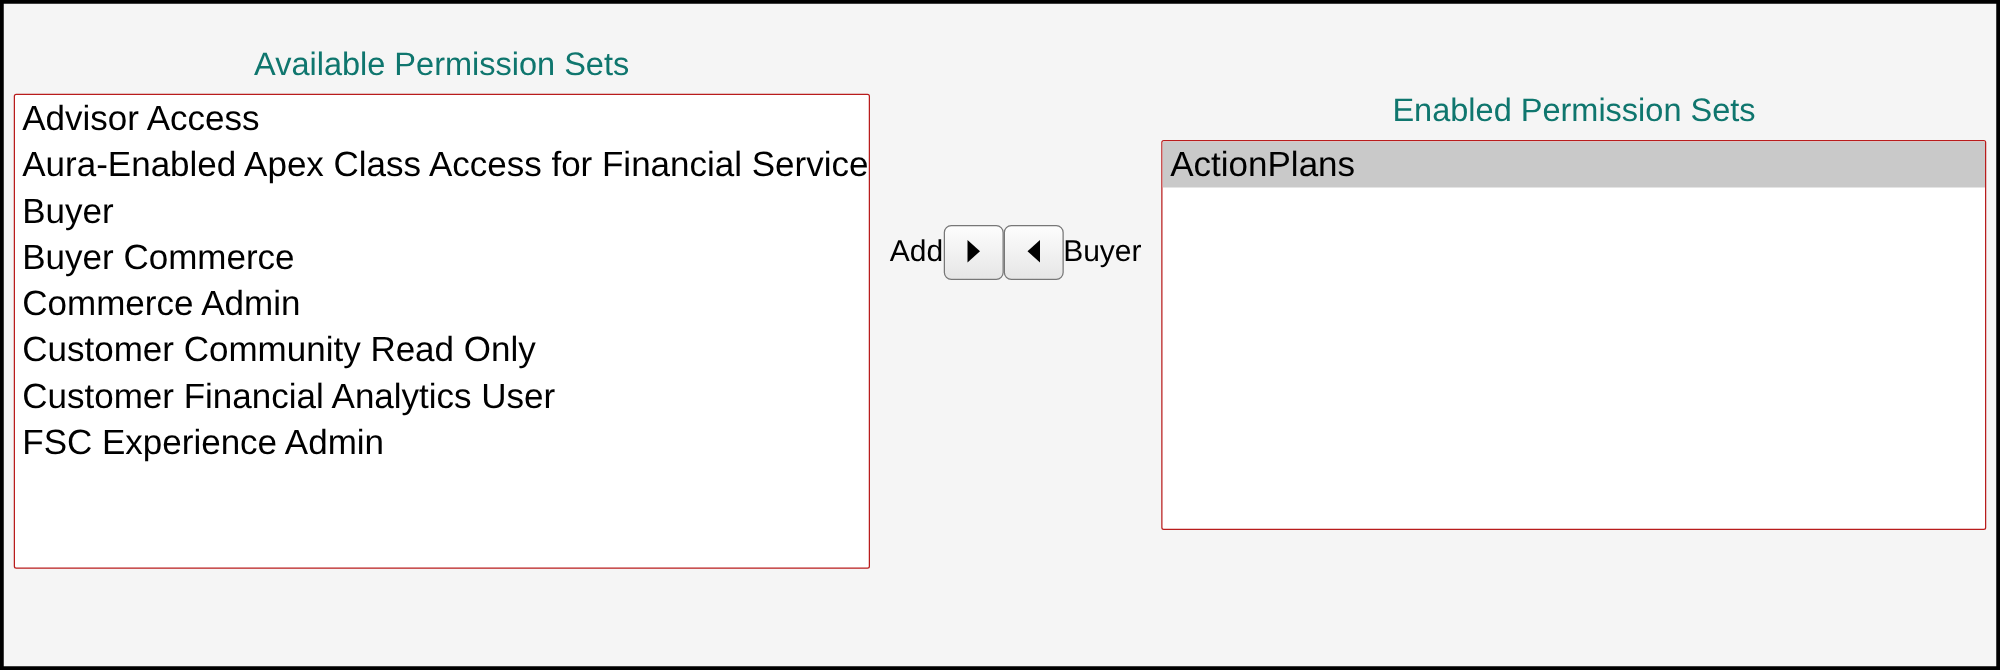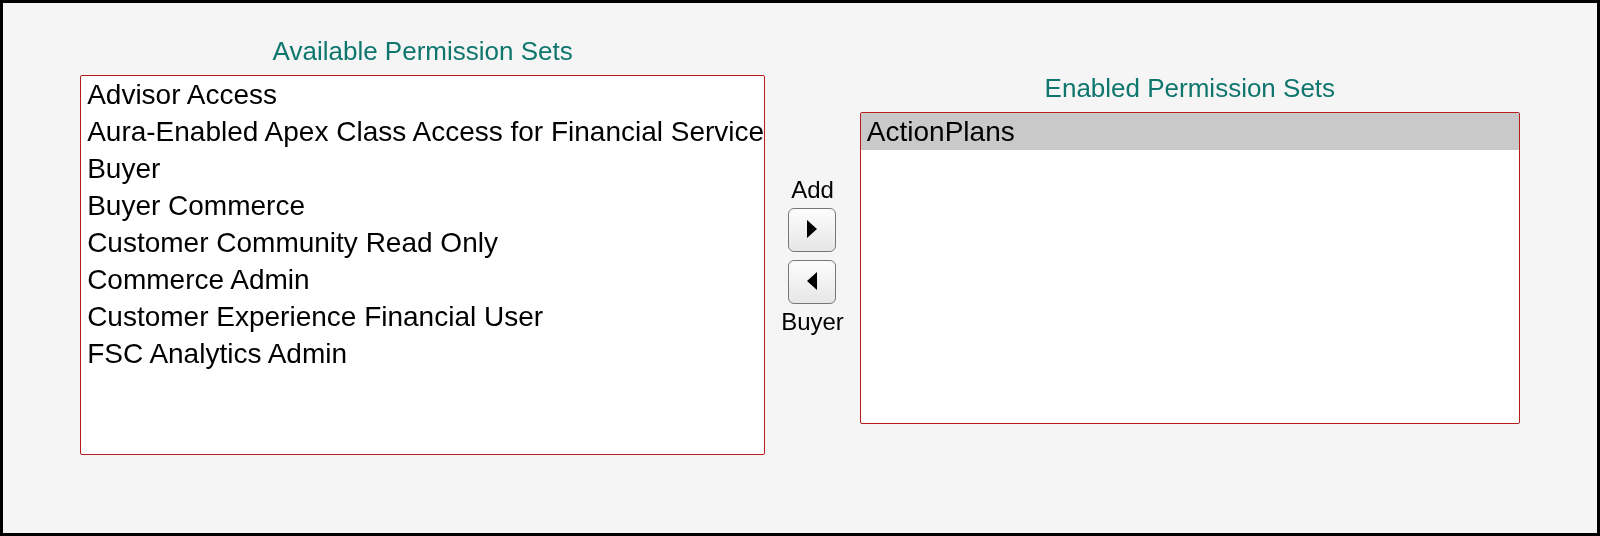--- a/index.html
+++ b/index.html
@@ -21,21 +21,21 @@
     .column {
       display: flex;
       flex-direction: column;
       align-items: center;
     }
     .col-available { flex: 0 0 auto; }
     .col-enabled   { flex: 0 0 auto; margin-top: 37px; }
     .col-buttons {
       flex: 0 0 auto;
       display: flex;
-      flex-direction: column;
+      flex-direction: row;
       align-items: center;
       justify-content: flex-start;
       padding-top: 140px;
       padding-left: 16px;
       padding-right: 16px;
     }
     .heading {
       font-size: 26px;
       font-weight: normal;
       color: #0f766e;
@@ -101,24 +101,24 @@
 
 <div class="container">
 
   <div class="column col-available">
     <div class="heading">Available Permission Sets</div>
     <div class="listbox available" id="available-list">
         <div class="option">Advisor Access</div>
         <div class="option">Aura-Enabled Apex Class Access for Financial Services</div>
         <div class="option">Buyer</div>
         <div class="option">Buyer Commerce</div>
+        <div class="option">Commerce Admin</div>
         <div class="option">Customer Community Read Only</div>
-        <div class="option">Commerce Admin</div>
-        <div class="option">Customer Experience Financial User</div>
-        <div class="option">FSC Analytics Admin</div>
+        <div class="option">Customer Financial Analytics User</div>
+        <div class="option">FSC Experience Admin</div>
       </div>
   </div>
 
   <div class="col-buttons">
     <div class="btn-label">Add</div>
     <button type="button" class="arrow-btn">
       <span>
         <svg viewBox="0 0 14 20">
             <polygon points="2,1 12,10 2,19" fill="#000"></polygon>
           </svg>

